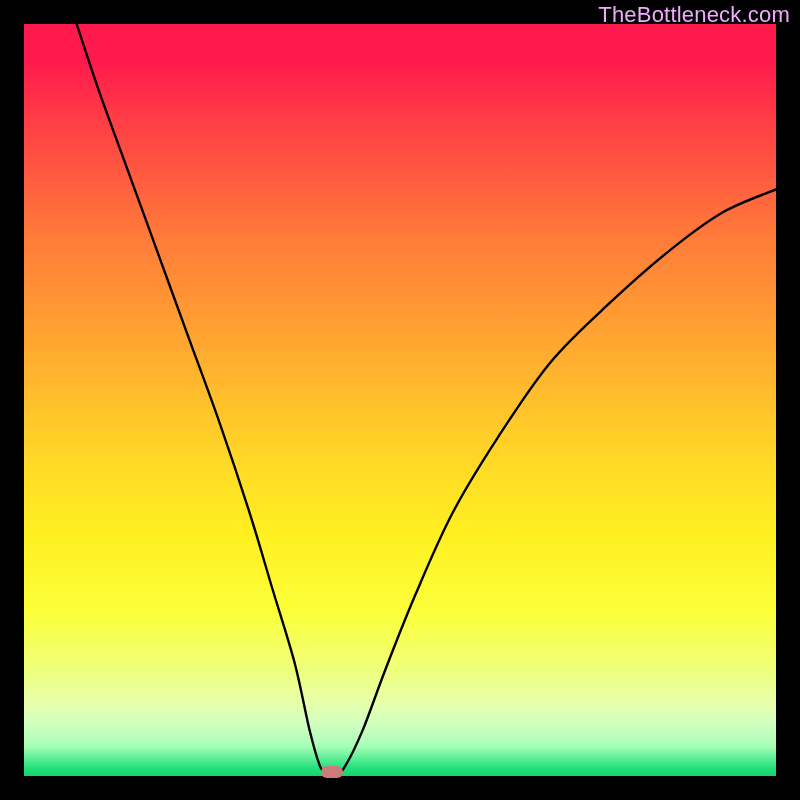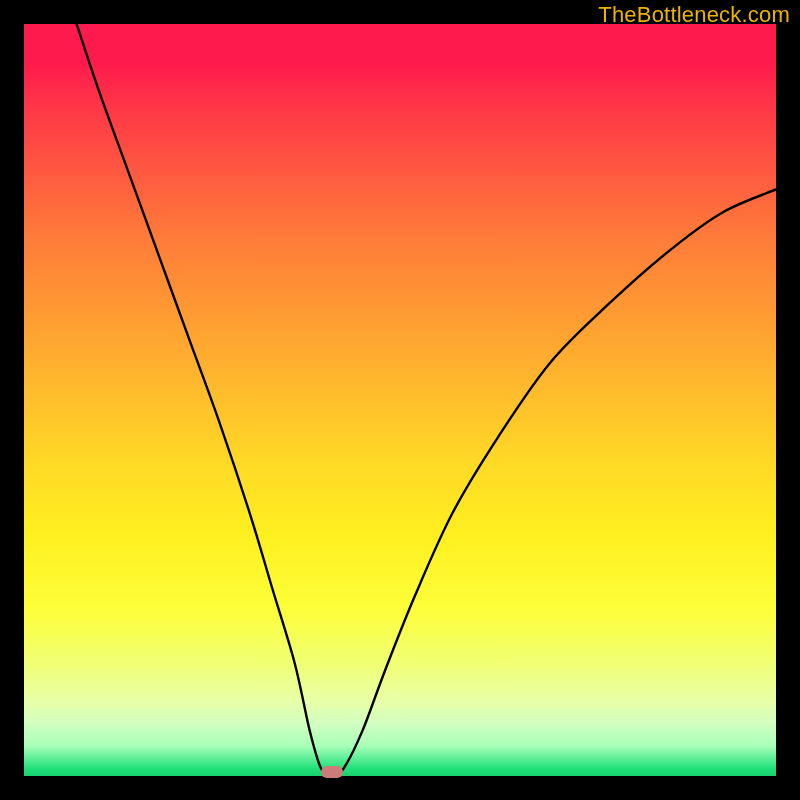--- a/index.html
+++ b/index.html
@@ -33,21 +33,21 @@
       #d2ffc0 93%,
       #a8ffb8 96%,
       #20e07a 99%,
       #18d070 100%
     );
   }
   .watermark {
     position: absolute;
     top: 2px;
     right: 10px;
-    color: #eab308;
+    color: #f0abfc;
     font-size: 22px;
     font-weight: 500;
     letter-spacing: 0.2px;
     z-index: 20;
     user-select: none;
   }
   svg.curve {
     position: absolute;
     left: 0;
     top: 0;

